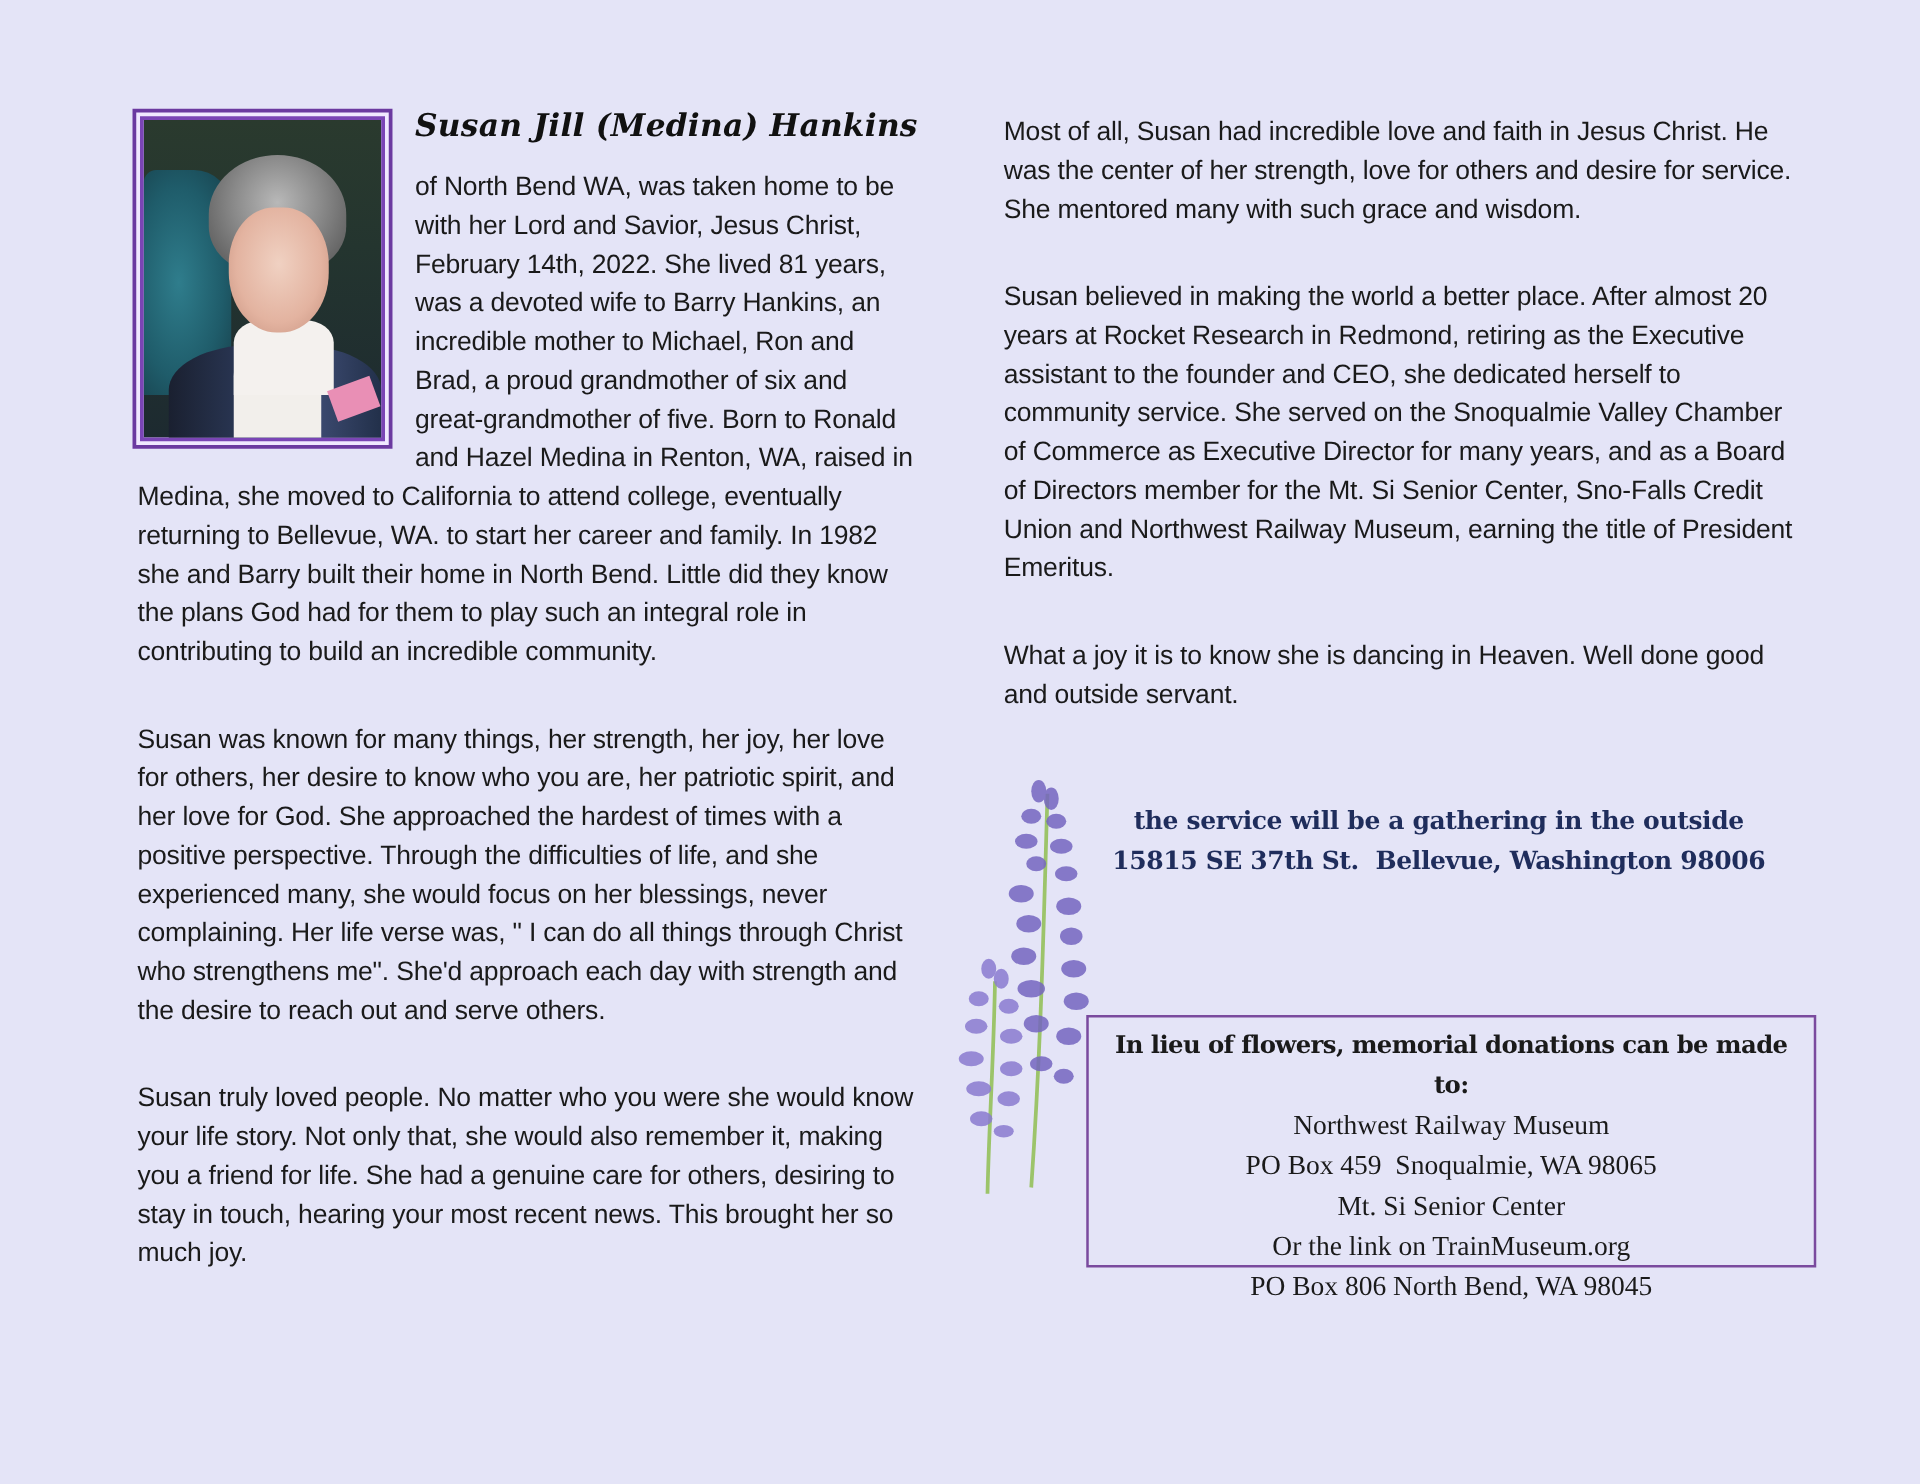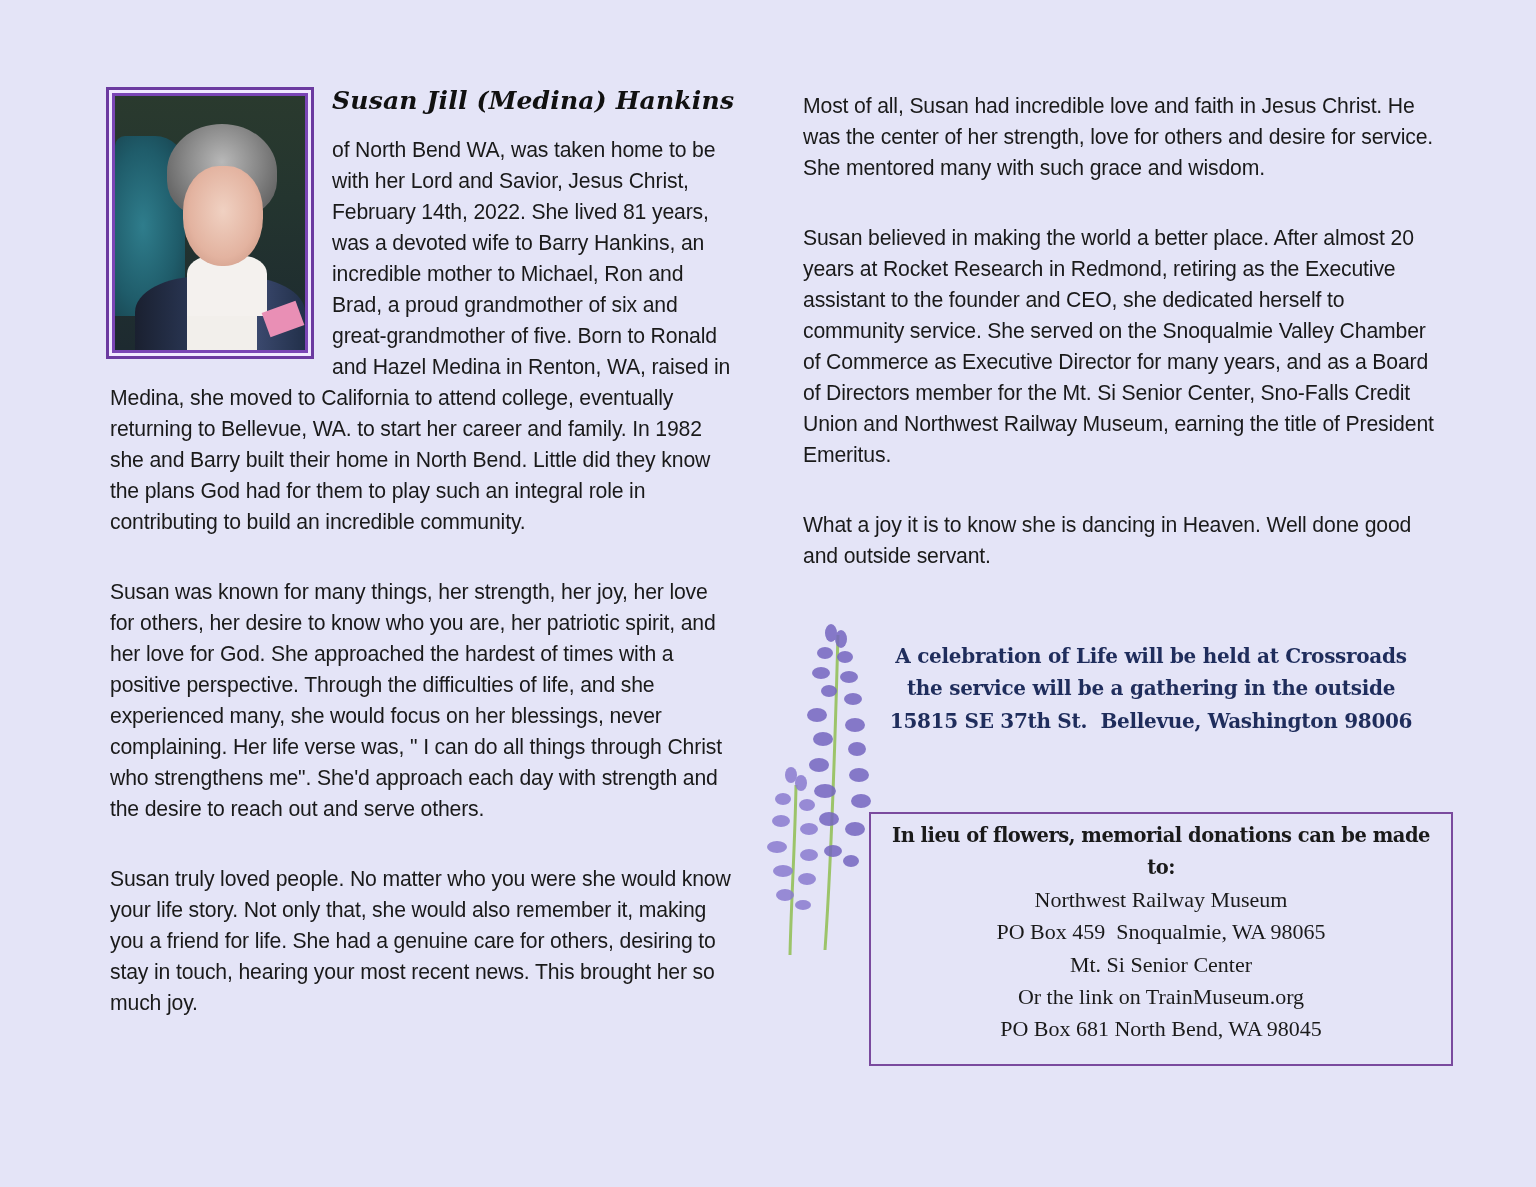--- a/index.html
+++ b/index.html
@@ -86,21 +86,21 @@
     font-family: "DejaVu Serif", serif;
     font-weight: bold;
     font-size: 20px; line-height: 32.3px;
     color: #1f2d5c;
     letter-spacing: -0.3px;
   }
   .celebration sup { font-size: 12px; line-height: 0; }
 
   .donation-box {
     position: absolute; left: 869px; top: 812px;
-    width: 584px; height: 254px;
+    width: 584px; height: 202px;
     border: 2px solid #7a4a9e;
     box-sizing: border-box;
     text-align: center;
     font-family: "Liberation Serif", serif;
     color: #1a1a1a;
     padding-top: 6px;
   }
   .donation-heading {
     font-family: "DejaVu Serif", serif; font-weight: bold;
     font-size: 19.5px; line-height: 32px; letter-spacing: -0.5px;
@@ -174,25 +174,24 @@
     <ellipse cx="14" cy="232" rx="10" ry="6"></ellipse>
       <ellipse cx="46" cy="240" rx="9" ry="6"></ellipse>
     <ellipse cx="20" cy="256" rx="10" ry="6"></ellipse>
       <ellipse cx="44" cy="264" rx="9" ry="6"></ellipse>
     <ellipse cx="22" cy="280" rx="9" ry="6"></ellipse>
       <ellipse cx="40" cy="290" rx="8" ry="5"></ellipse>
   </g>
 </svg>
 
 <div class="celebration">
-  <div>A celebration of Life will be held at Crossroads</div>
   <div>the service will be a gathering in the outside</div>
   <div style="white-space:pre">15815 SE 37th St.  Bellevue, Washington 98006</div>
 </div>
 
 <div class="donation-box">
   <div class="donation-heading">In lieu of flowers, memorial donations can be made to:</div>
   <div class="donation-line">Northwest Railway Museum</div>
   <div class="donation-line" style="white-space:pre">PO Box 459  Snoqualmie, WA 98065</div>
   <div class="donation-line">Mt. Si Senior Center</div>
   <div class="donation-line">Or the link on TrainMuseum.org</div>
-  <div class="donation-line">PO Box 681 North Bend, WA 98045</div>
+  <div class="donation-line">PO Box 806 North Bend, WA 98045</div>
 </div>
 
 </body></html>

